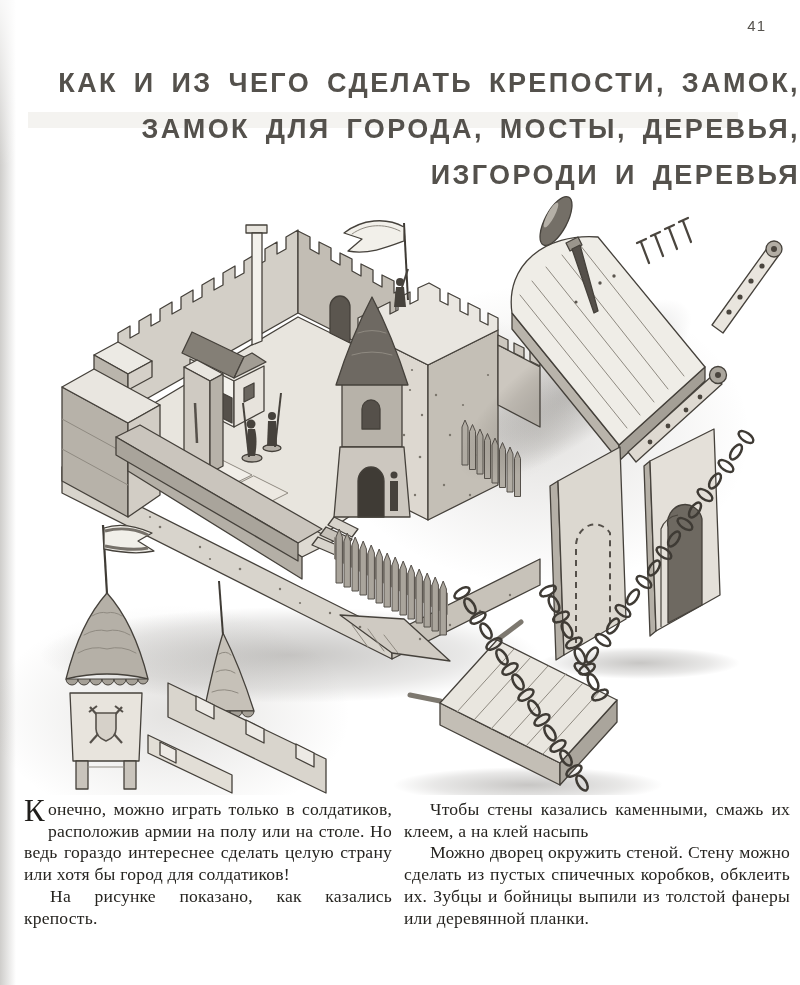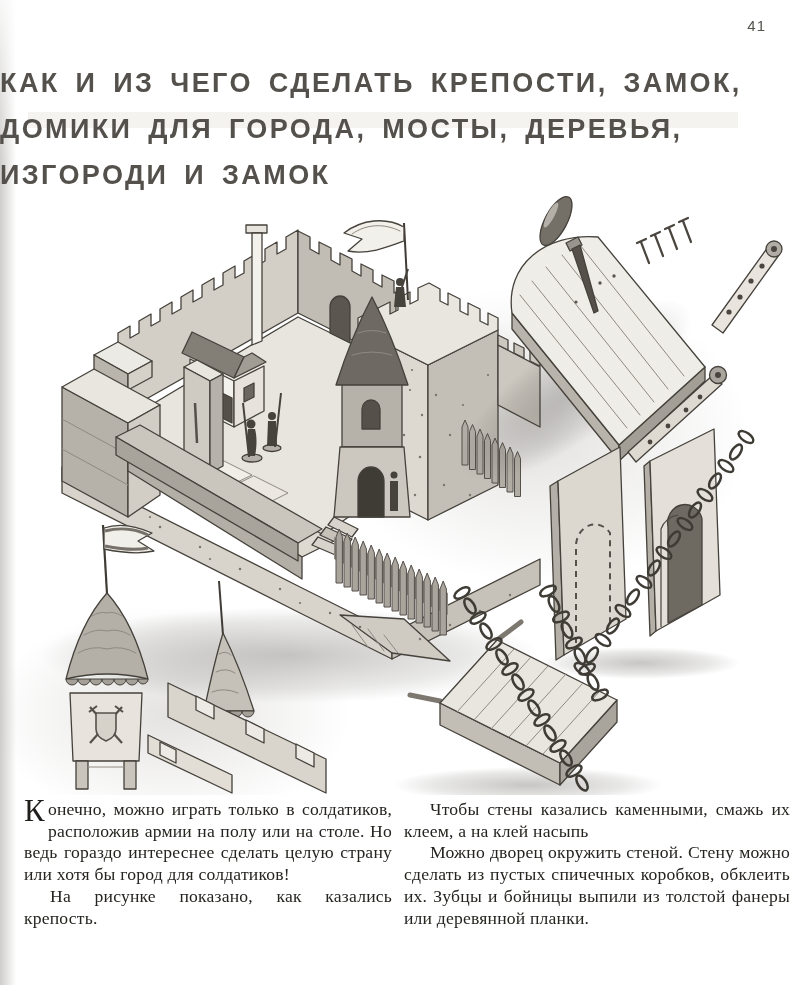--- a/index.html
+++ b/index.html
@@ -5,21 +5,21 @@
   html,body{margin:0;padding:0;}
   body{width:800px;height:985px;overflow:hidden;background:#eceae5;}
   .page{position:relative;width:800px;height:985px;background:#ffffff;font-family:"Liberation Serif",serif;}
   .gutter-left{position:absolute;left:0;top:0;width:16px;height:985px;
     background:linear-gradient(to right,rgba(95,90,82,.30),rgba(95,90,82,0));pointer-events:none;}
   .corner-light{position:absolute;left:0;top:0;width:160px;height:200px;
     background:radial-gradient(circle at 0 0,rgba(255,255,255,.85),rgba(255,255,255,0) 65%);pointer-events:none;}
   .scan-band{position:absolute;left:28px;top:112px;width:710px;height:16px;background:#e2dfd8;opacity:.38;pointer-events:none;}
   .page-number{position:absolute;top:17px;right:34px;font-family:"Liberation Sans",sans-serif;
     font-size:15px;color:#56534e;letter-spacing:1px;}
-  h1.title{position:absolute;top:60px;left:0;right:0;margin:0;text-align:left;
+  h1.title{position:absolute;top:60px;left:0;right:0;margin:0;text-align:right;
     font-family:"Liberation Sans",sans-serif;font-weight:700;font-size:27px;line-height:46px;
     color:#54514c;letter-spacing:2.4px;word-spacing:6px;}
   h1.title span{display:block;white-space:nowrap;}
   svg.figure{position:absolute;top:195px;left:0;}
   .columns{position:absolute;top:799px;left:24px;width:766px;display:flex;gap:12px;}
   .col{font-size:17.6px;line-height:21.7px;color:#262420;text-align:justify;letter-spacing:.2px;}
   .col.left{width:368px;}
   .col.right{width:386px;}
   .col p{margin:0;}
   .indent{text-indent:26px;}
@@ -32,22 +32,22 @@
 
 <div class="page">
   <div class="gutter-left"></div>
   <div class="corner-light"></div>
   <div class="scan-band"></div>
 
   <div class="page-number">41</div>
 
   <h1 class="title">
     <span>КАК И ИЗ ЧЕГО СДЕЛАТЬ КРЕПОСТИ, ЗАМОК,</span>
-    <span>ДОМИКИ ДЛЯ ГОРОДА, МОСТЫ, ДЕРЕВЬЯ,</span>
-    <span>ИЗГОРОДИ И ЗАМОК</span>
+    <span>ЗАМОК ДЛЯ ГОРОДА, МОСТЫ, ДЕРЕВЬЯ,</span>
+    <span>ИЗГОРОДИ И ДЕРЕВЬЯ</span>
   </h1>
 
   <svg class="figure" width="800" height="600" viewBox="0 0 800 600">
     <defs>
       <radialGradient id="sh">
           <stop offset="0" stop-color="rgba(70,66,60,.30)"></stop>
           <stop offset="70%" stop-color="rgba(70,66,60,.12)"></stop>
           <stop offset="100%" stop-color="rgba(70,66,60,0)"></stop>
         </radialGradient>
       <radialGradient id="wash">

